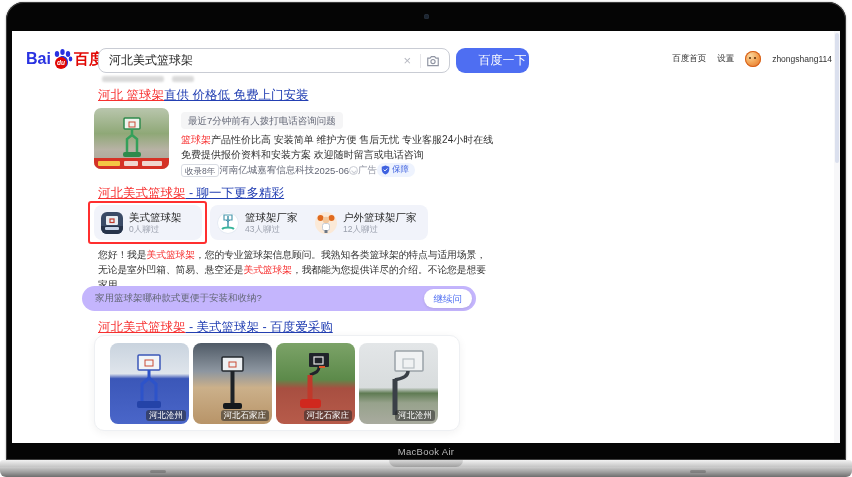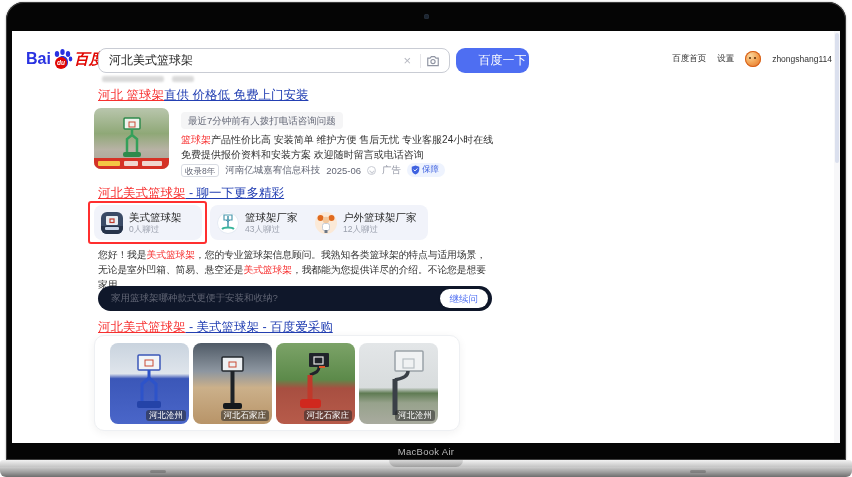--- a/index.html
+++ b/index.html
@@ -23,21 +23,21 @@
   .foot-mark { position:absolute; top:470px; width:16px; height:3px; border-radius:2px; background:rgba(70,70,70,.35); }
   .foot-left { left:150px; } .foot-right { left:690px; }
 
   
   .logo { position:absolute; left:14px; top:16px; display:flex; align-items:center; height:24px; }
   .logo-bai { color:#2932e1; font-weight:bold; font-size:16px; }
   .paw { position:relative; width:21px; height:22px; margin:0 1px; }
   .paw svg { position:absolute; left:0; top:0; }
   .du-circle { position:absolute; left:3px; top:9px; width:12px; height:12px; border-radius:50%;
     background:#e10602; color:#fff; font-size:6.5px; font-weight:bold; text-align:center; line-height:12px; }
-  .logo-cn { color:#e10602; font-weight:bold; font-size:15px;font-style:italic; }
+  .logo-cn { color:#e10602; font-weight:bold; font-size:15px; }
 
   .search-box { position:absolute; left:86px; top:17px; width:352px; height:25px; background:#fff;
     border:1px solid #c9ccd4; border-radius:8px; display:flex; align-items:center; }
   .search-query { flex:1; padding-left:10px; font-size:12px; color:#1f1f1f; white-space:nowrap; overflow:hidden; }
   .clear-x { color:#b6b8c1; font-size:13px; line-height:13px; padding:0 4px; cursor:pointer; }
   .v-div { width:1px; height:14px; background:#e6e6e9; margin:0 5px; }
   .cam { display:flex; align-items:center; padding-right:9px; cursor:pointer; }
   .search-btn { position:absolute; left:444px; top:17px; width:73px; height:25px; border:none; border-radius:9px;
     background:#4e6ef2; color:#fff; font-size:12px; cursor:pointer; font-family:inherit;padding-left:20px; }
 
@@ -67,21 +67,21 @@
     background:linear-gradient(180deg,#b9c6ad 0%,#8fa877 42%,#b7b2a4 68%,#a9a396 100%); cursor:pointer; }
   .thumb svg { position:absolute; left:0; top:0; }
   .thumb-banner { position:absolute; left:0; bottom:0; width:100%; height:11px; background:#d53226; }
   .banner-txt { position:absolute; top:3px; height:5px; background:#f7d648; border-radius:1px; opacity:.9; }
   .bt1 { left:4px; width:22px; } .bt2 { left:30px; width:14px; background:#f3e9e2; } .bt3 { left:48px; width:20px; background:#f3e9e2; }
 
   .callout { position:absolute; left:169px; top:81px; height:17px; line-height:17px; background:#f5f5f6;
     border-radius:4px; color:#626675; font-size:9.5px; padding:0 7px; }
   .desc { position:absolute; left:169px; top:102px; width:318px; font-size:10px; line-height:14.5px; color:#333; }
   .desc-hl { color:#f73131; }
-  .meta { position:absolute; left:169px; top:132px; display:flex; align-items:center; gap:6px; }
+  .meta { position:absolute; left:169px; top:132px; display:flex; align-items:center; }
   .age-badge { border:1px solid #d9dce3; border-radius:3px; font-size:8.5px; color:#626675; padding:0 3px; height:13px; line-height:12px; }
   .site, .date { font-size:9.5px; color:#626675; }
   .info-circle { width:9px; height:9px; border-radius:50%; border:1px solid #c9ccd4; position:relative; cursor:pointer; }
   .info-circle::after { content:""; position:absolute; left:2px; top:2.5px; width:3px; height:3px;
     border-right:1px solid #c9ccd4; border-bottom:1px solid #c9ccd4; transform:rotate(45deg); }
   .ad-label { font-size:9.5px; color:#9195a3; }
   .guarantee { display:flex; align-items:center; gap:2px; background:#eef3fe; border-radius:8px; padding:1px 6px 1px 4px; cursor:pointer; }
   .guarantee-text { font-size:8.5px; color:#3f62e0; }
 
   
@@ -93,21 +93,21 @@
   .card-icon.sq { border-radius:6px; }
   .card-col { display:flex; flex-direction:column; justify-content:center; }
   .card-label { font-size:10.5px; color:#1f1f1f; line-height:13px; white-space:nowrap; }
   .card-count { font-size:8.5px; color:#9ba0ad; line-height:11px; }
   .annotation-box { position:absolute; left:76px; top:170px; width:119px; height:43px;
     border:2px solid #ff2f2f; border-radius:3px; pointer-events:none; }
 
   .answer { position:absolute; left:86px; top:216px; width:396px; font-size:9.8px; line-height:15px; color:#333; letter-spacing:-.1px; }
   .answer .red { color:#f73131; }
 
-  .question-bar { position:absolute; left:86px; top:255px; width:394px; height:25px; background:#0f172a;
+  .question-bar { position:absolute; left:70px; top:255px; width:394px; height:25px; background:#c4b5fd;
     border-radius:13px; display:flex; align-items:center; padding:0 4px 0 13px; cursor:pointer; }
   .question-text { flex:1; font-size:9.5px; color:#626675; white-space:nowrap; overflow:hidden; }
   .ask-pill { height:19px; line-height:19px; padding:0 10px; background:#fff; border-radius:10px;
     color:#4e6ef2; font-size:9.5px; box-shadow:0 1px 3px rgba(0,0,0,.10); cursor:pointer; white-space:nowrap; }
 
   
   .r3-title { left:86px; top:288px; }
   .shop-card { position:absolute; left:82px; top:304px; width:366px; height:96px; background:#fff;
     border:1px solid #eef0f3; border-radius:10px; box-shadow:0 2px 8px rgba(31,35,41,.06);
     display:flex; gap:4px; padding:7px 0 0 15px; }

